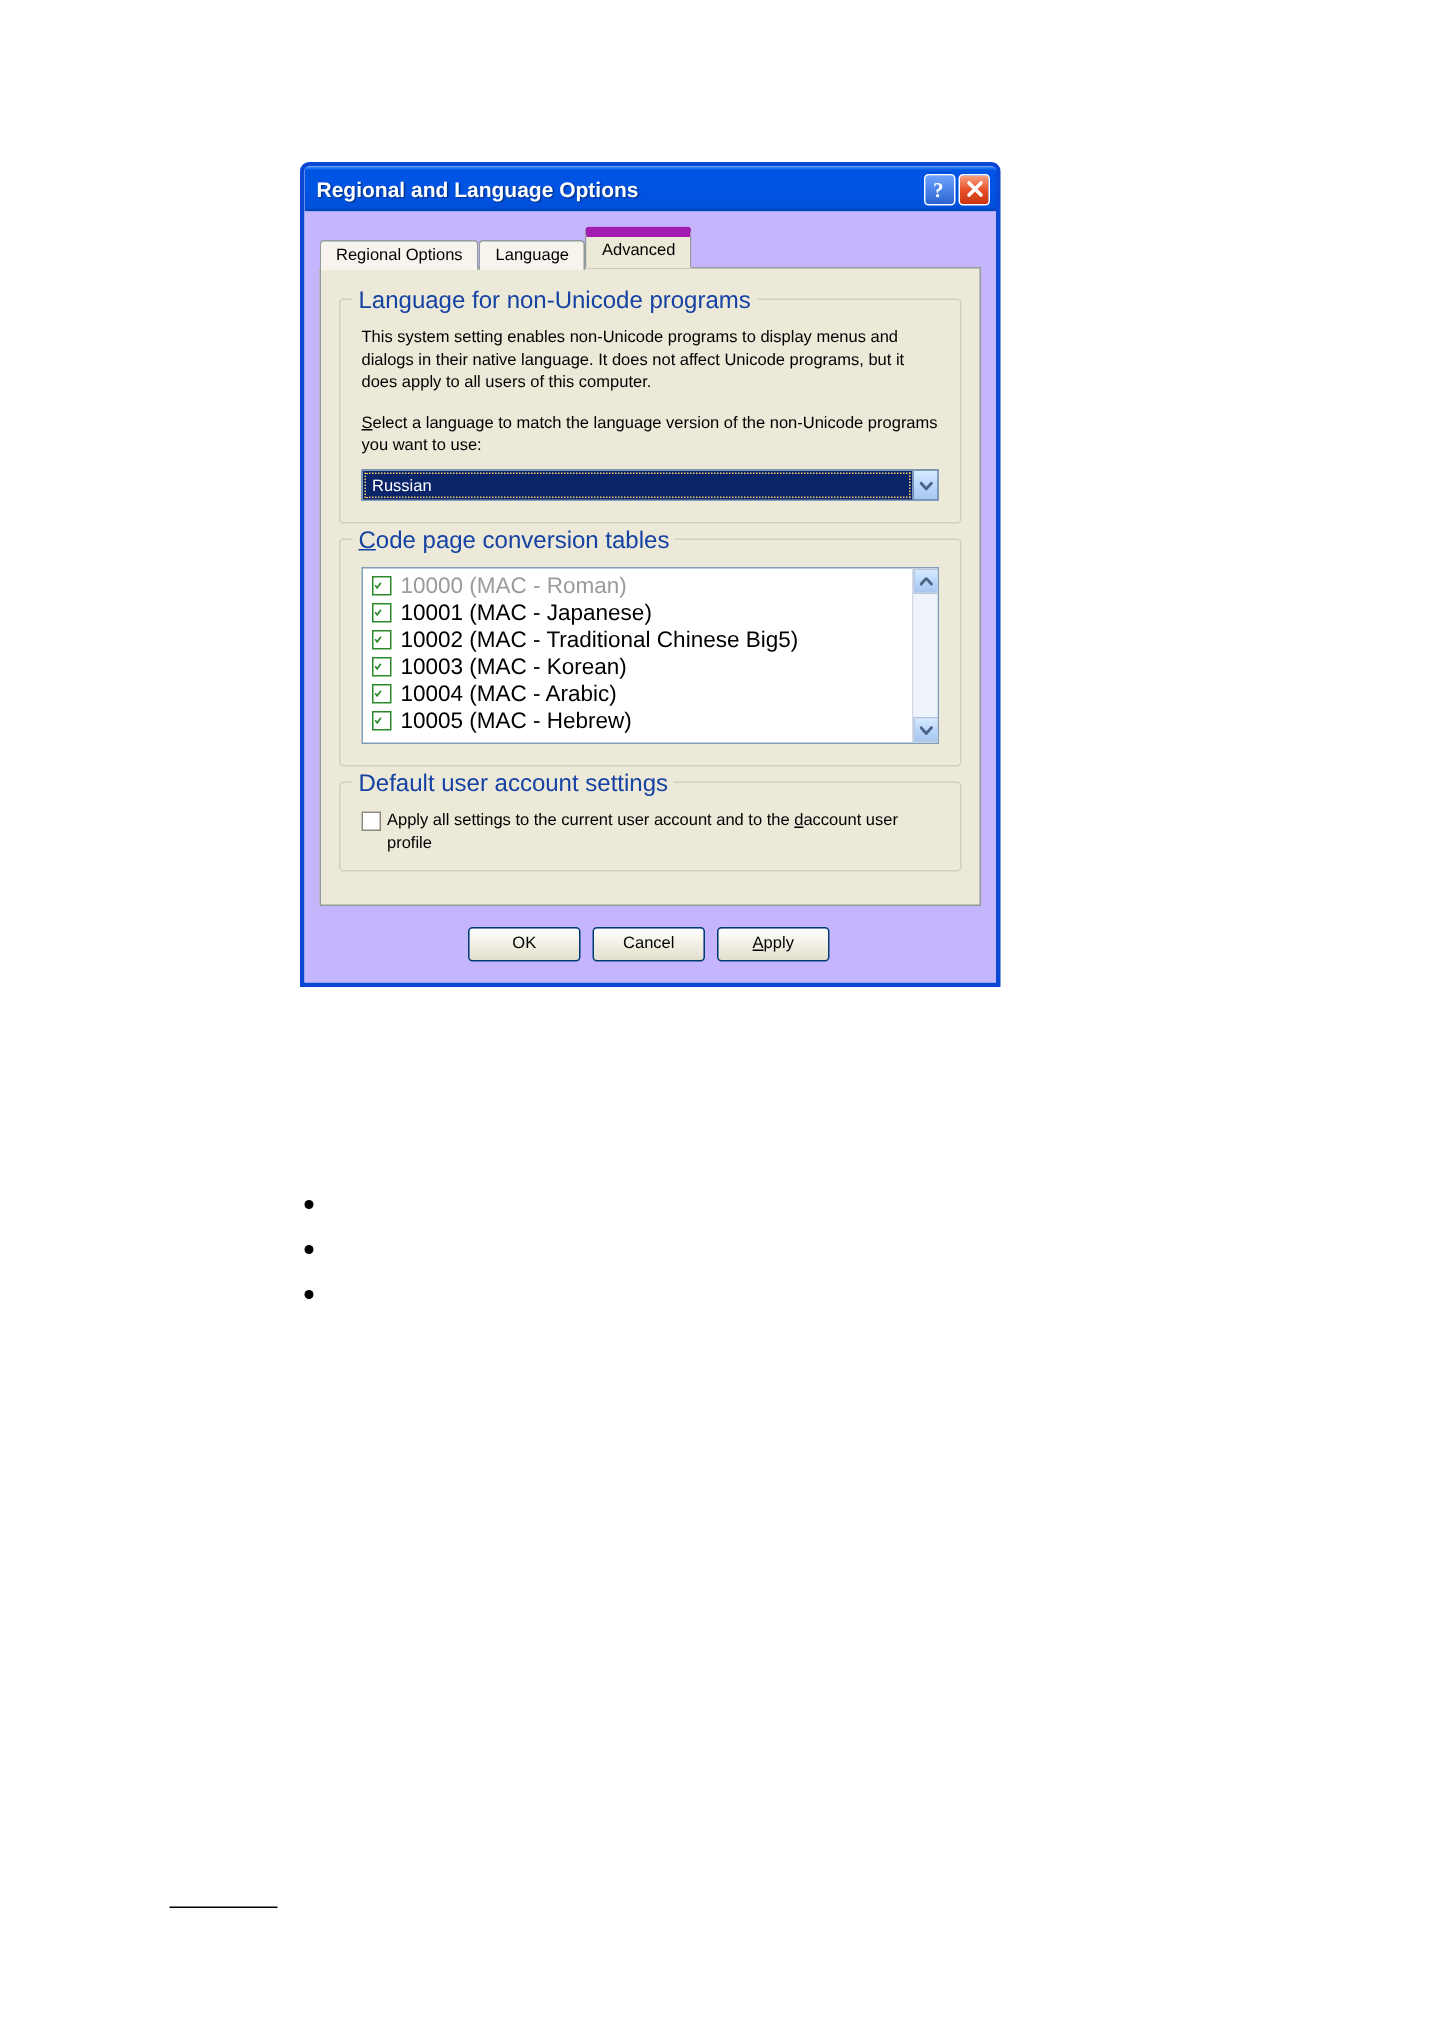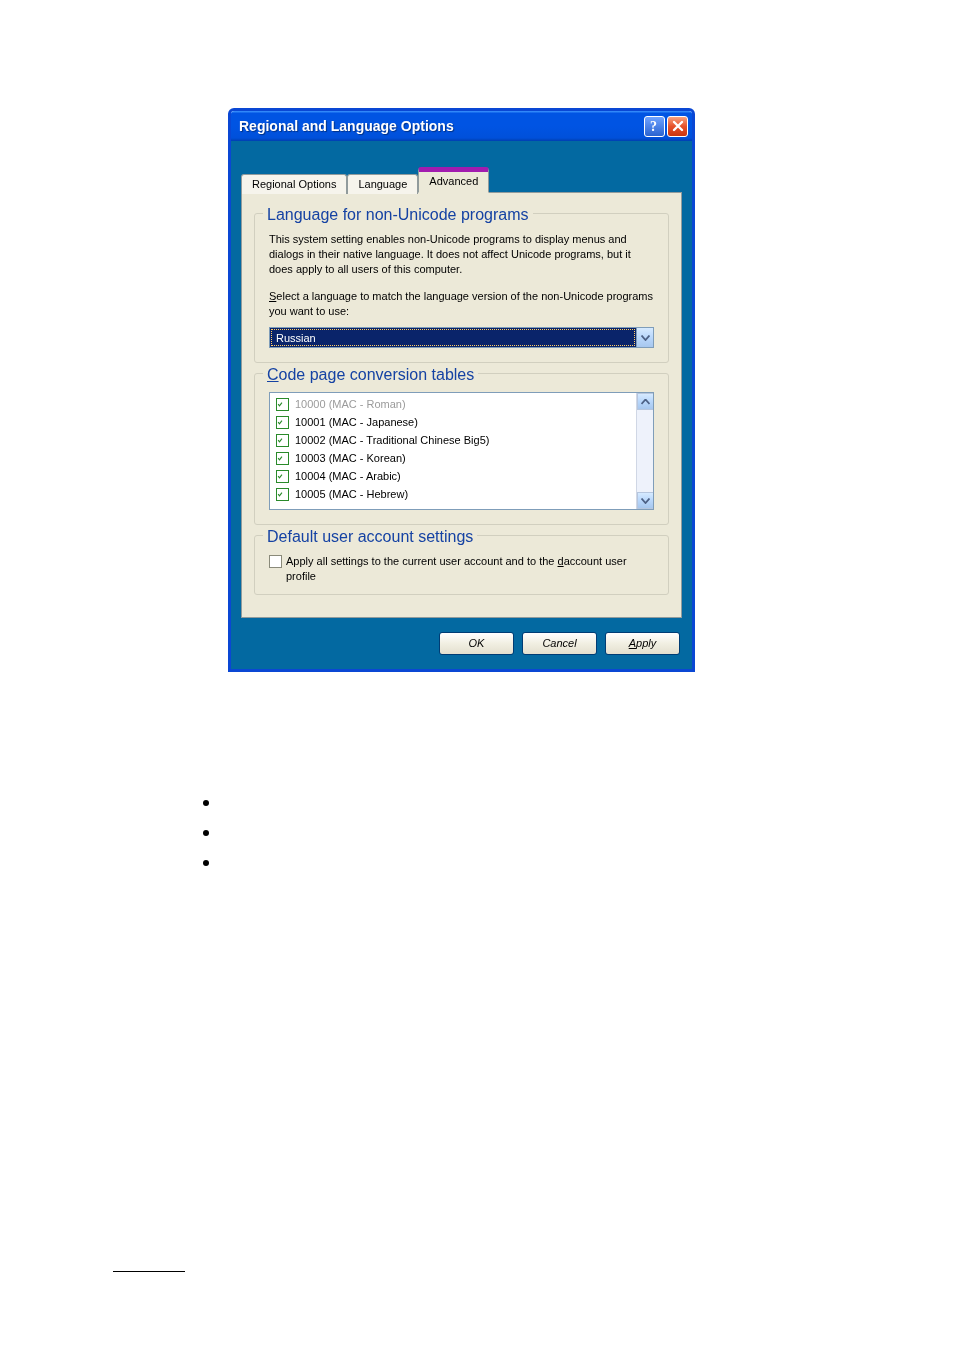--- a/index.html
+++ b/index.html
@@ -11,21 +11,20 @@
       background: #ffffff;
       font-family: Tahoma, Arial, sans-serif;
       font-size: 11px;
       position: relative;
     }
     .dialog-wrap {
       position: absolute;
       left: 200px;
       top: 108px;
       width: 467px;
-      margin-left: 28px;
     }
     .dialog {
       border: 3px solid #0A47D4;
       border-radius: 6px 6px 0 0;
       overflow: hidden;
     }
     .titlebar {
       height: 30px;
       background: linear-gradient(to bottom, #3d95ff 0%, #0054e3 8%, #0054e3 50%, #0050da 90%, #003fb0 100%);
       display: flex;
@@ -45,22 +44,22 @@
       border: 1px solid #fff;
       border-radius: 3px;
       display: flex;
       align-items: center;
       justify-content: center;
       cursor: pointer;
     }
     .tbbtn-help { background: linear-gradient(to bottom,#6fa3ff,#2a63d0); color:#fff; font-weight:bold; font-size:14px; }
     .tbbtn-close { background: linear-gradient(to bottom,#f8a27f,#e6512a,#c9350f); color:#fff; font-weight:bold; font-size:14px; }
     .body {
-      background: #0369a1;
-      padding: 26px 10px 14px 10px;
+      background: #c4b5fd;
+      padding: 10px 10px 14px 10px;
     }
     .tabstrip {
       display: flex;
       align-items: flex-end;
       margin-bottom: -1px;
       position: relative;
       z-index: 2;
     }
     .tab {
       border: 1px solid #919b9c;
@@ -71,21 +70,21 @@
       margin-right: 0;
       position: relative;
       font-size: 11px;
       cursor: pointer;
       color: #000;
     }
     .tab.inactive { top: 1px; background:#F6F4EC; }
     .tab.active {
       background: #ECE9D8;
       border-bottom: 1px solid #ECE9D8;
-      border-top: 5px solid #a21caf;
+      border-top: 7px solid #a21caf;
       padding-top: 3px;
       padding-bottom: 5px;
       z-index: 3;
     }
     .tabpanel {
       border: 1px solid #919b9c;
       background: #ECE9D8;
       padding: 12px 12px 12px 12px;
       position: relative;
       z-index: 1;
@@ -171,40 +170,39 @@
       content:"";
       width:9px; height:9px;
       background: no-repeat center/contain;
       display:block;
     }
     .chk.checked {
       position: relative;
     }
     .chk.checked svg { display:block; }
     .chk svg { display:none; }
-    .row-label { font-size:11px; color:#000; }
+    .row-label { font-size:15px; color:#000; }
     .row-label.disabled { color:#9b9b9b; }
     .chk-sq {
       width:13px; height:13px;
       border:1px solid #8a8a7a;
       background:#fff;
       margin-right:4px;
       flex-shrink:0;
       cursor:pointer;
       display:inline-block;
       vertical-align: top;
       margin-top:1px;
     }
     .default-row { display:flex; align-items:flex-start; }
     .default-label { line-height:15px; }
     .btnbar {
-      display:flex; justify-content:flex-end; gap: 8px;
+      display:flex; justify-content:center; gap: 8px;
       margin-top: 14px;
       padding-right: 2px;
-      font-style: italic;
     }
     .xpbtn {
       width: 75px; height: 23px;
       border: 1px solid #003c74;
       border-radius: 3px;
       background: linear-gradient(to bottom,#ffffff,#f1efe2,#e3dfcf);
       font-size:11px;
       color:#000;
       cursor:pointer;
       text-align:center;

